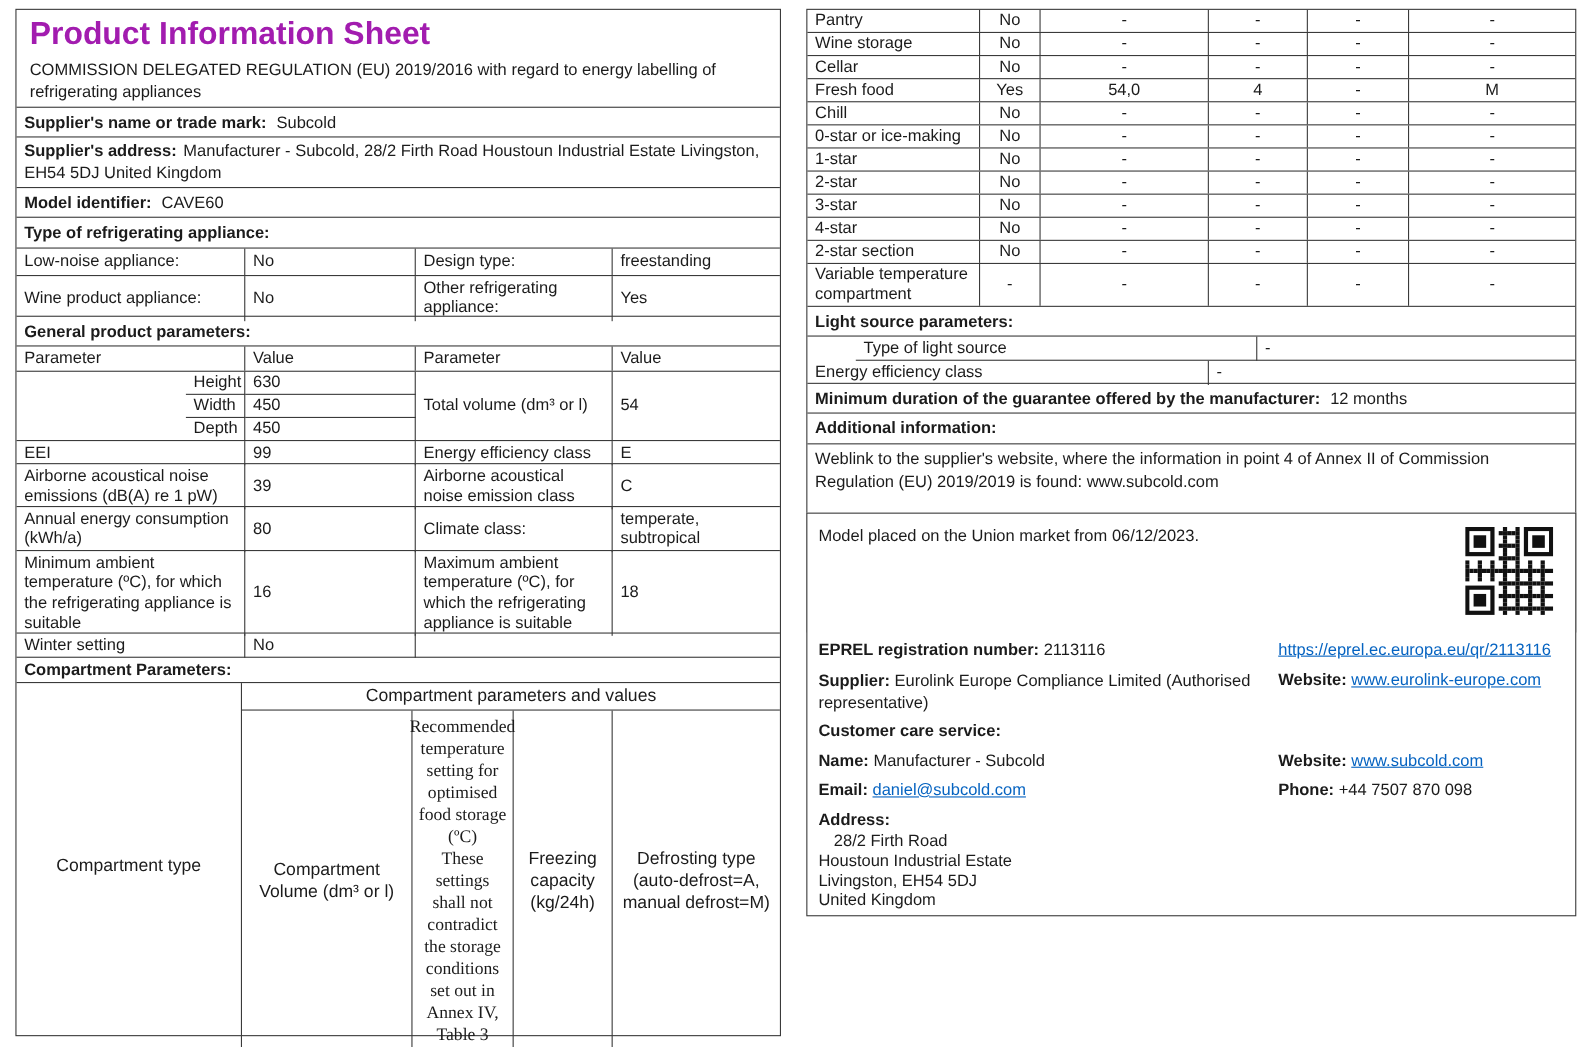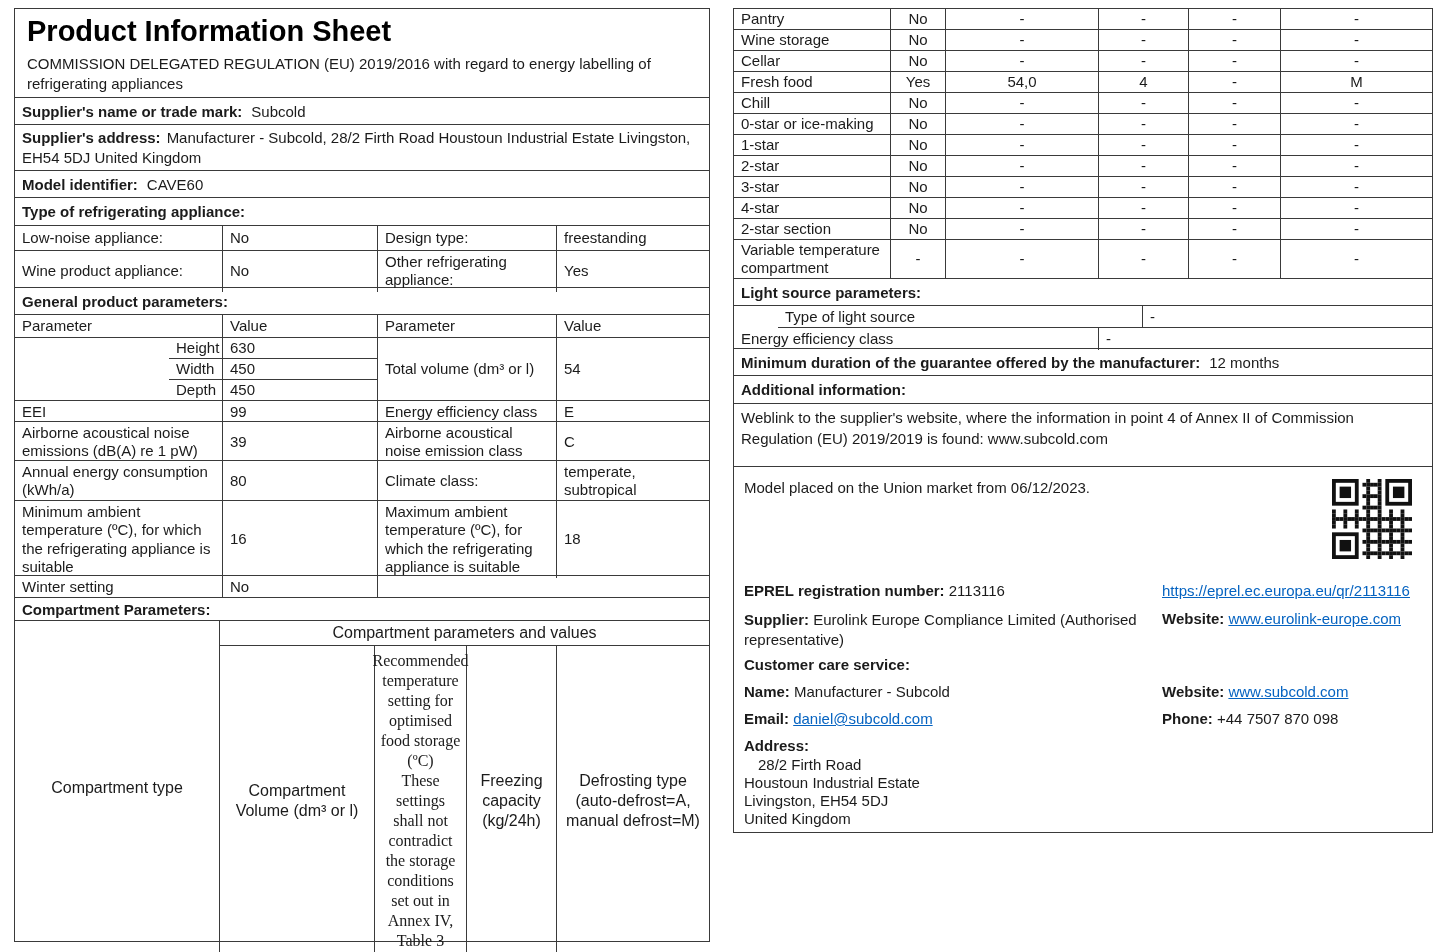--- a/index.html
+++ b/index.html
@@ -64,21 +64,21 @@
   .lnk{color:#0563c1;text-decoration:underline;cursor:pointer;}
   .addr-line{line-height:18px;}
   .qr{width:80px;height:80px;}
 </style>
 </head>
 <body>
 
 <div class="box" id="lbox">
 
   <div class="sec title-block" style="height:89px">
-    <div class="page-title" style="color: #000000;">Product Information Sheet</div>
+    <div class="page-title" style="color: #a21caf;">Product Information Sheet</div>
     <div class="subtitle">COMMISSION DELEGATED REGULATION (EU) 2019/2016 with regard to energy labelling of refrigerating appliances</div>
   </div>
 
   <div class="sec inline-row" style="height:27px">
     <span class="b">Supplier's name or trade mark:</span>
     <span>Subcold</span>
   </div>
 
   <div class="sec wrap-row" style="height:46px">
     <span class="b">Supplier's address:</span><span>Manufacturer - Subcold, 28/2 Firth Road Houstoun Industrial Estate Livingston, EH54 5DJ United Kingdom</span>

